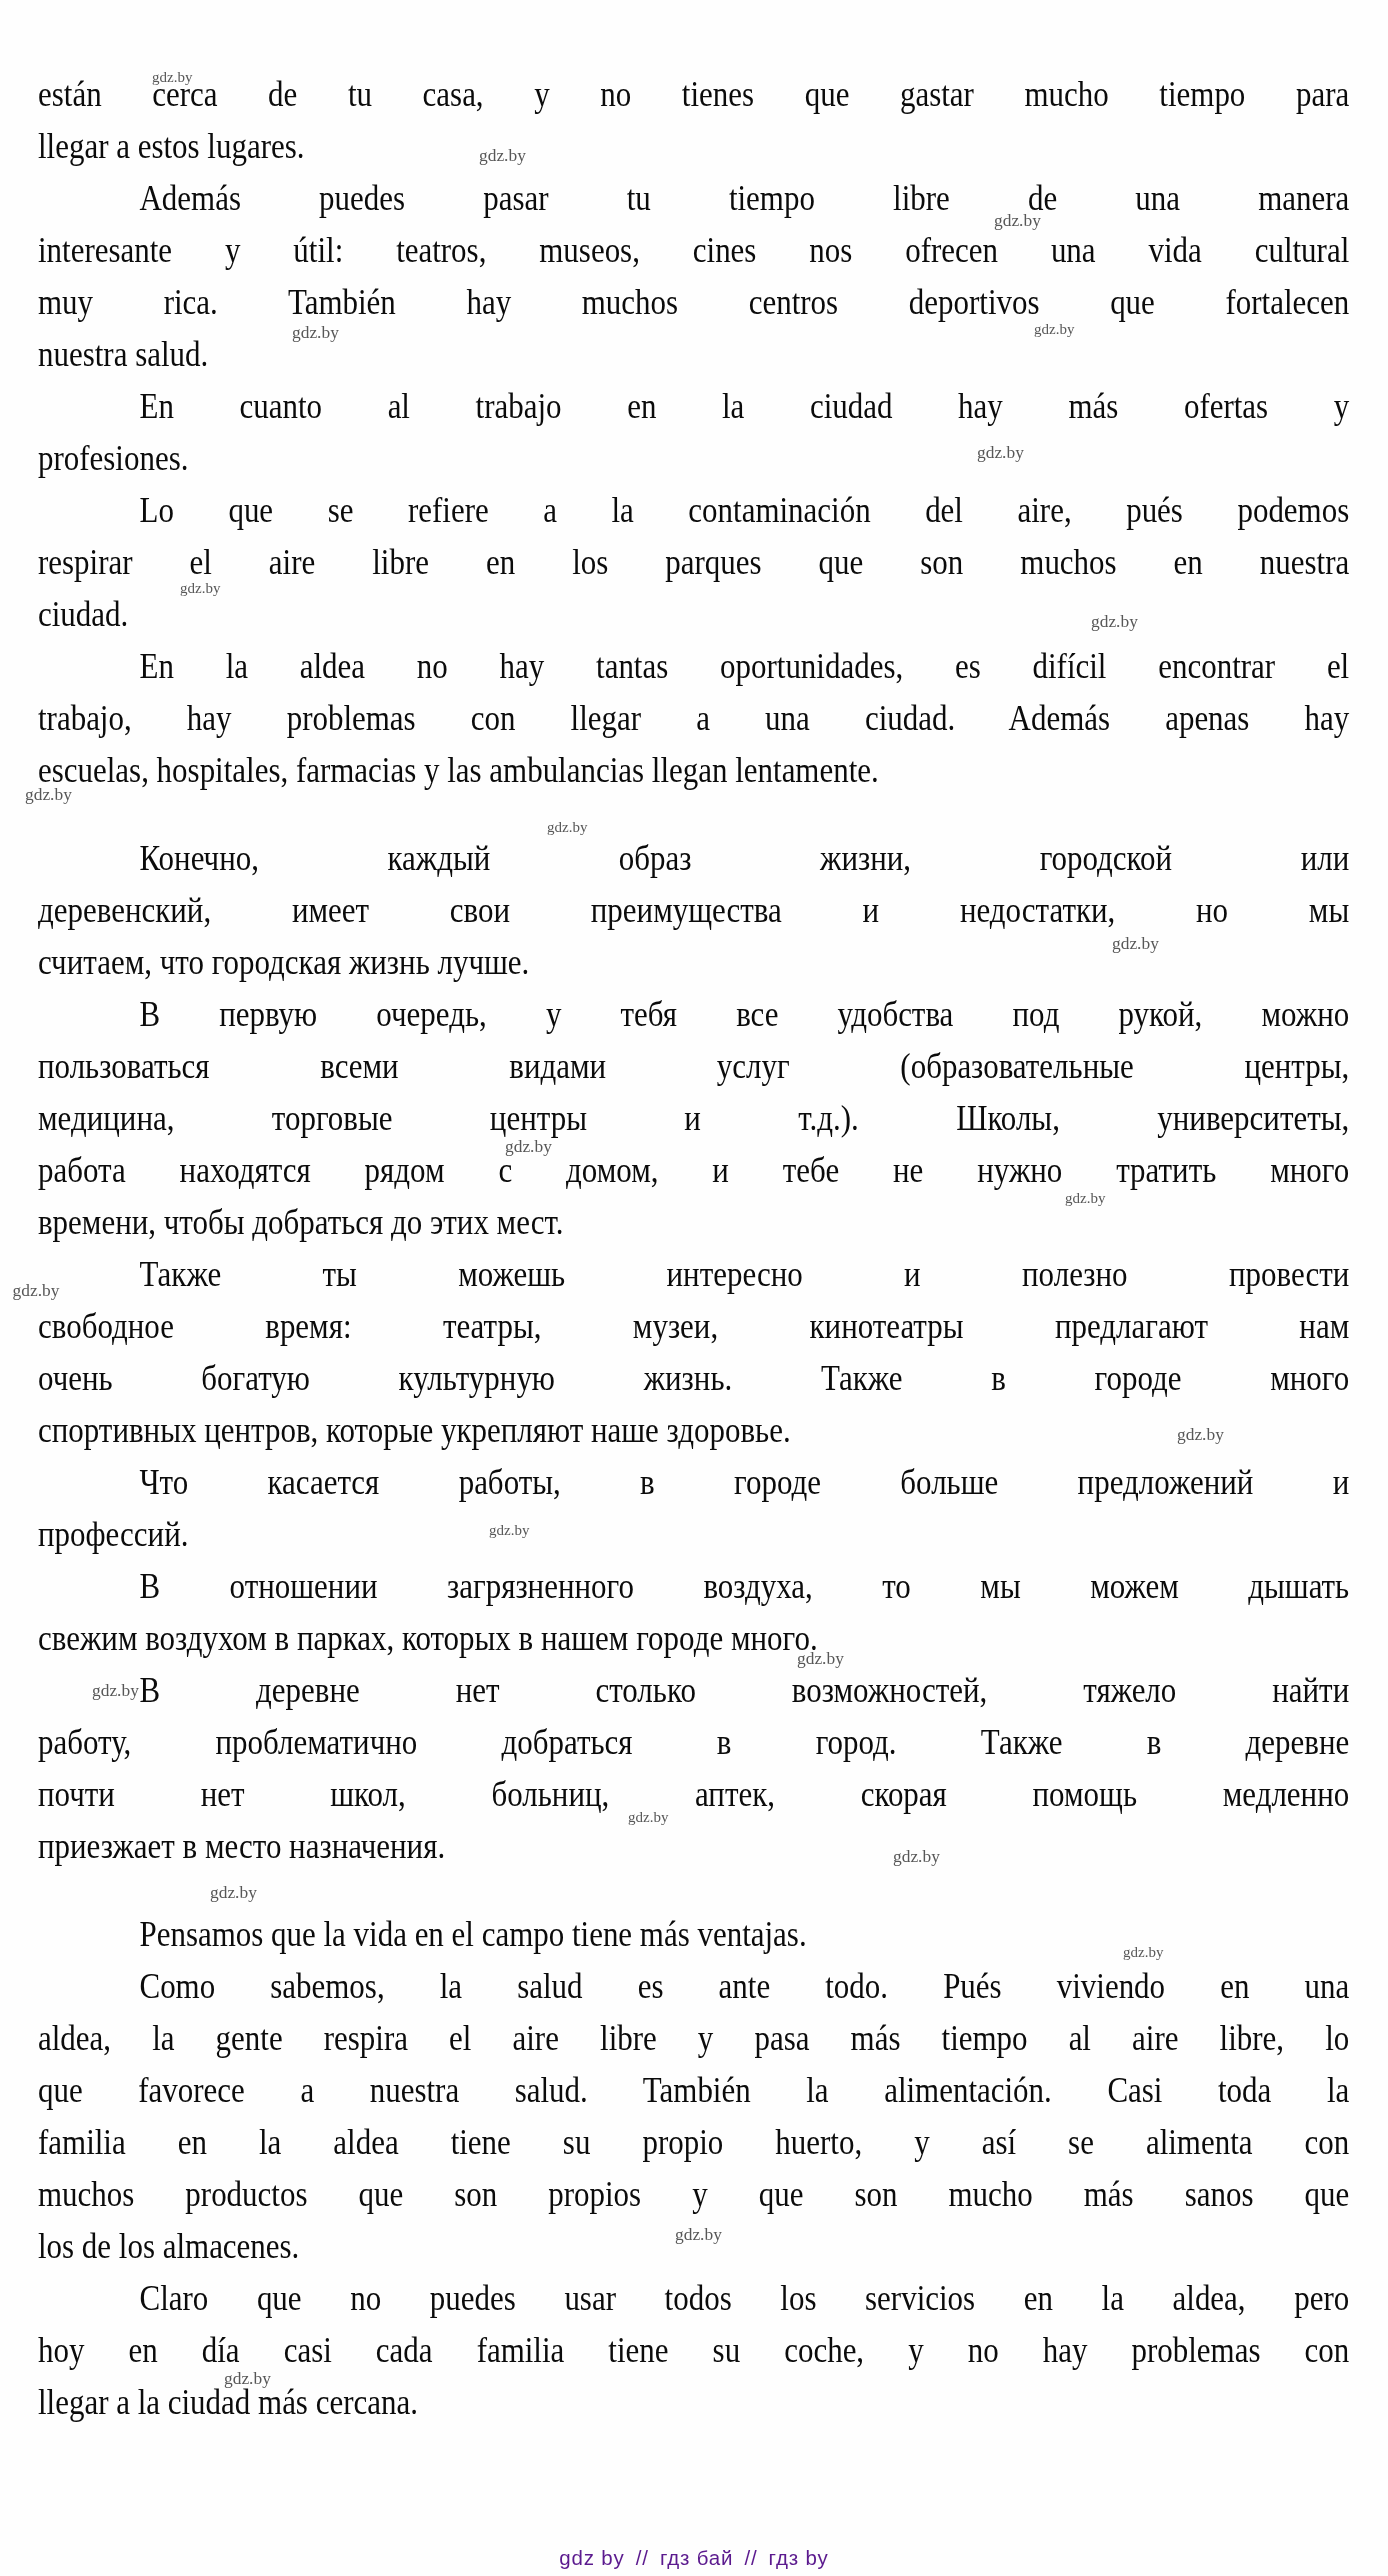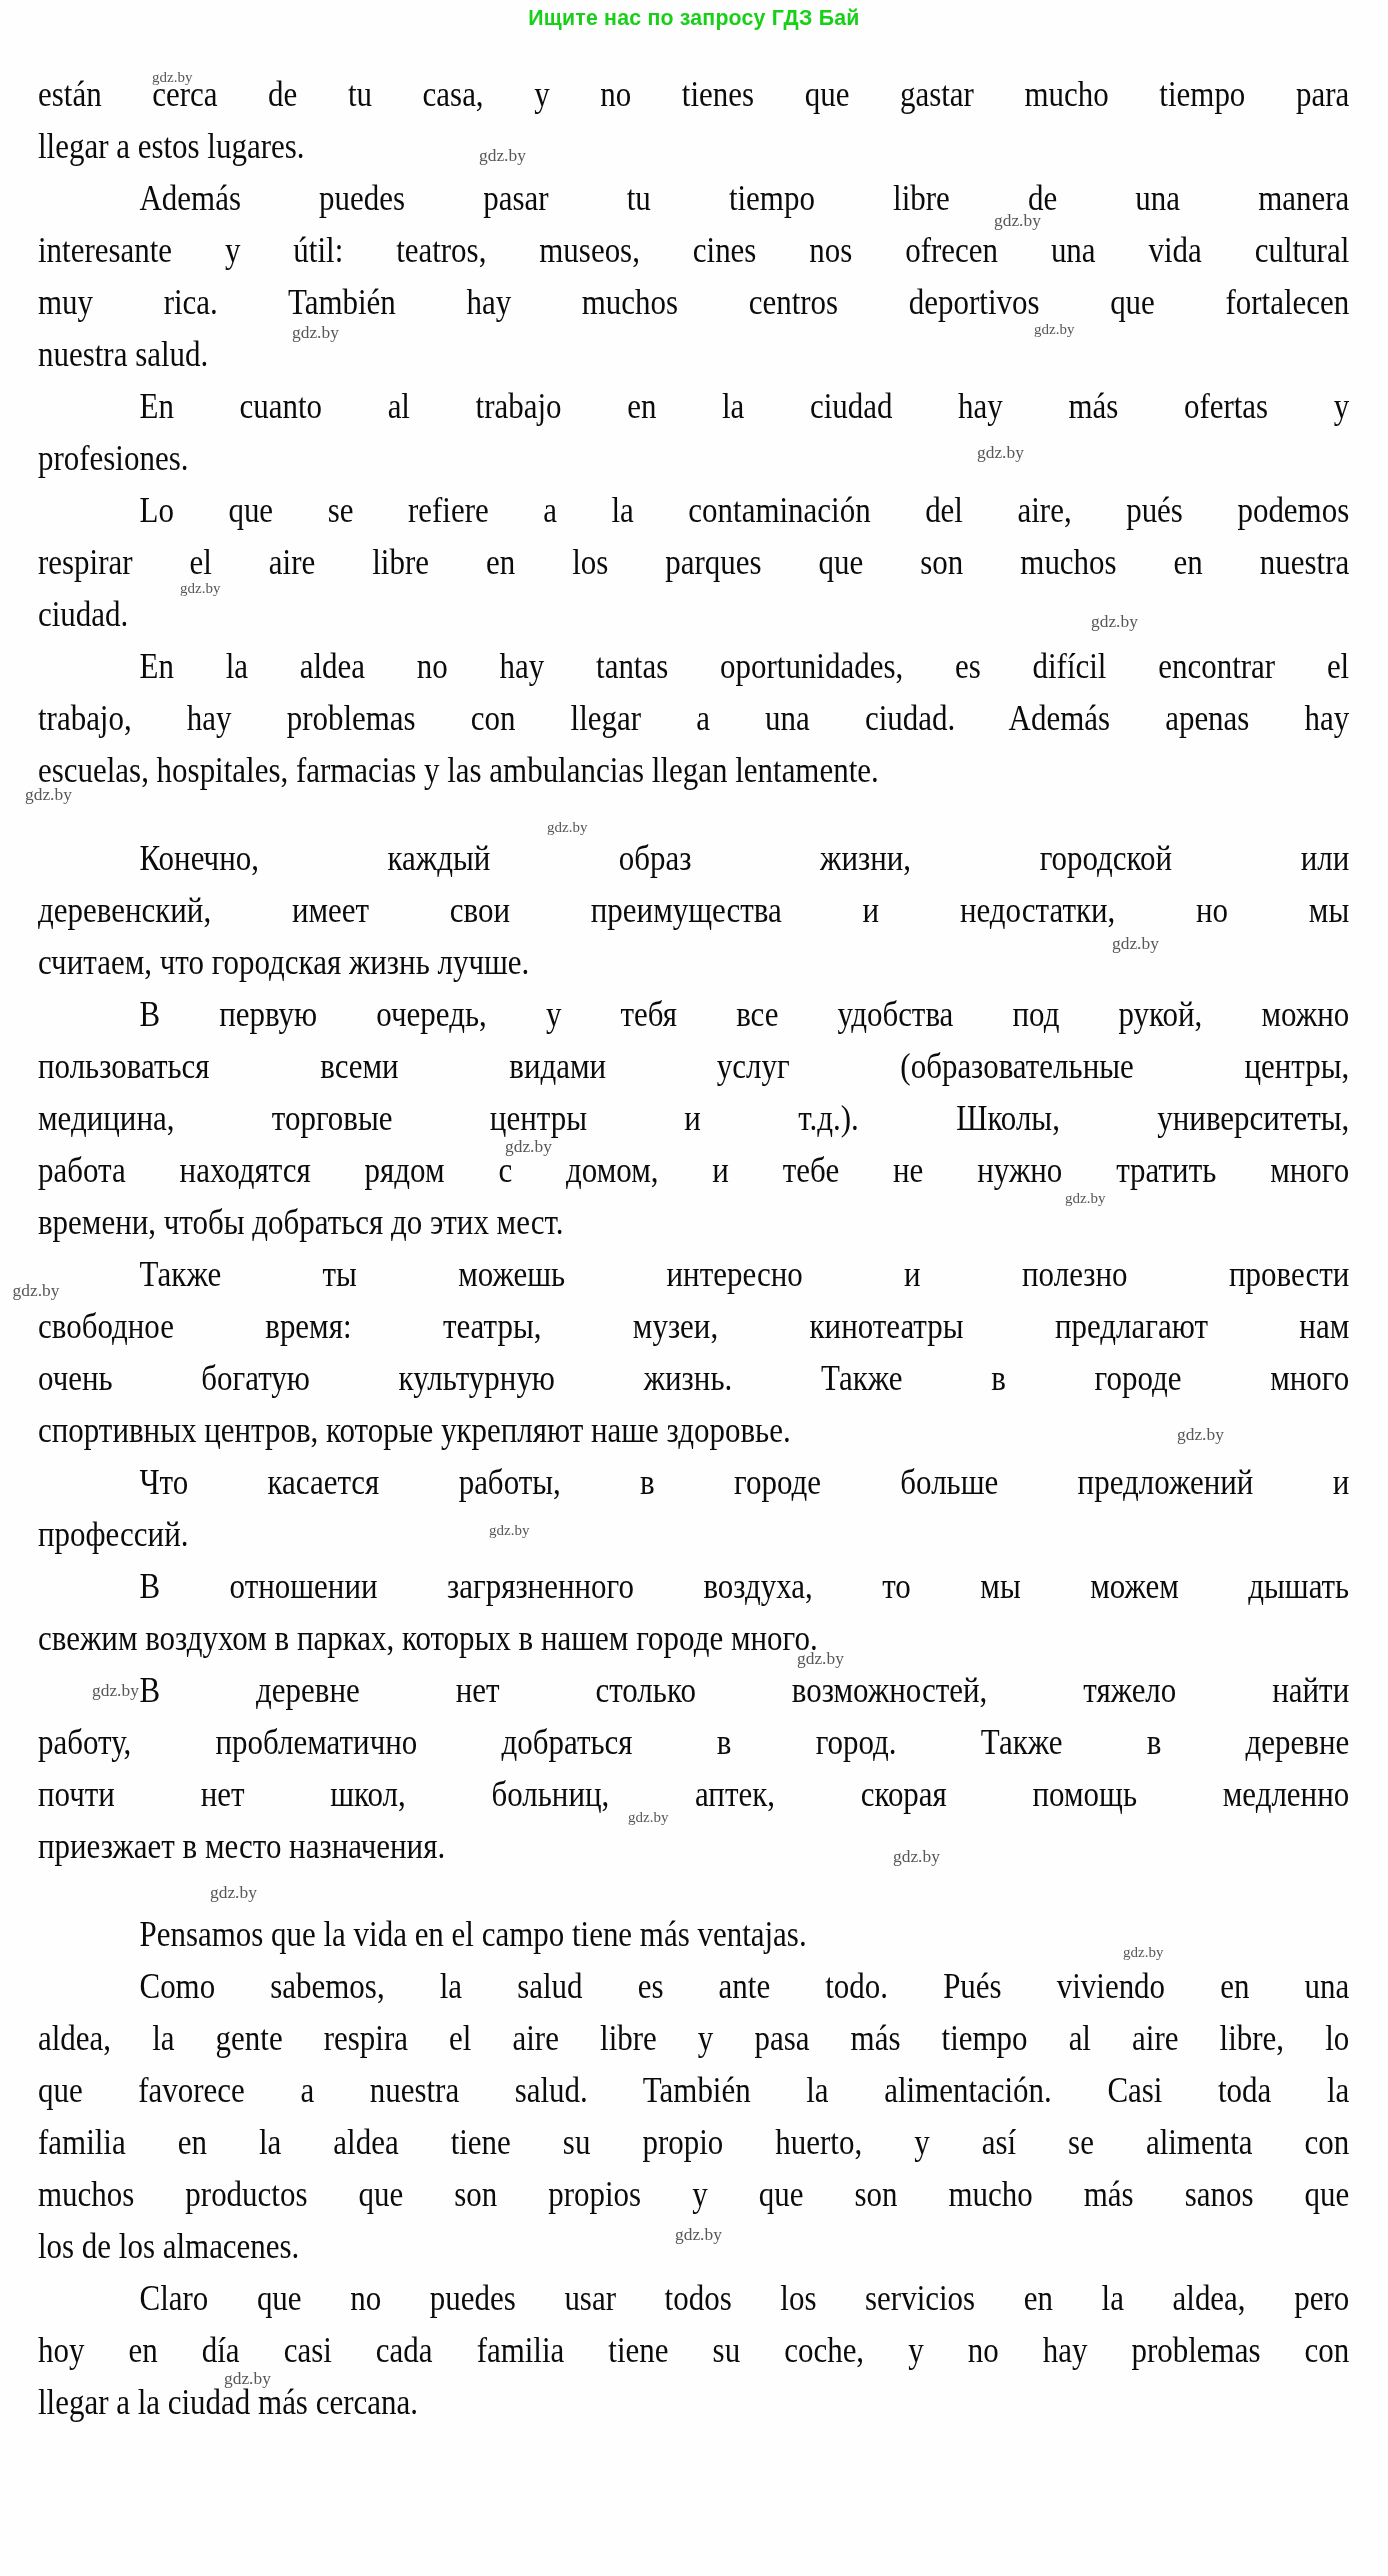--- a/index.html
+++ b/index.html
@@ -91,21 +91,20 @@
     letter-spacing: 0.8px;
     white-space: nowrap;
   }
   #footer .sep { color: #5b1a8e; padding: 0 4.7px; }
 </style>
 </head>
 <body>
 
 <div id="page">
 
-  <div id="promo-header">Ищите нас по запросу ГДЗ Бай</div>
 
   <div id="body-text">
     <div class="block" id="spanish-1">
         <p class="para" style="text-align: justify; text-align-last: justify;"><span>están cerca de tu casa, y no tienes que gastar mucho tiempo para</span></p>
         <p class="para" style="text-align: left;"><span>llegar a estos lugares.</span></p>
         <p class="para indent" style="text-align: justify; text-align-last: justify;"><span>Además puedes pasar tu tiempo libre de una manera</span></p>
         <p class="para" style="text-align: justify; text-align-last: justify;"><span>interesante y útil: teatros, museos, cines nos ofrecen una vida cultural</span></p>
         <p class="para" style="text-align: justify; text-align-last: justify;"><span>muy rica. También hay muchos centros deportivos que fortalecen</span></p>
         <p class="para" style="text-align: left;"><span>nuestra salud.</span></p>
         <p class="para indent" style="text-align: justify; text-align-last: justify;"><span>En cuanto al trabajo en la ciudad hay más ofertas y</span></p>
@@ -175,15 +174,22 @@
       <div class="wm" style="left: 797px; top: 1648px; color: rgb(79, 79, 79);">gdz.by</div>
       <div class="wm" style="left: 92px; top: 1680px; color: rgb(79, 79, 79);">gdz.by</div>
       <div class="wm sm" style="left: 628px; top: 1809px; color: rgb(79, 79, 79);">gdz.by</div>
       <div class="wm" style="left: 893px; top: 1846px; color: rgb(79, 79, 79);">gdz.by</div>
       <div class="wm" style="left: 210px; top: 1882px; color: rgb(79, 79, 79);">gdz.by</div>
       <div class="wm sm" style="left: 1123px; top: 1944px; color: rgb(79, 79, 79);">gdz.by</div>
       <div class="wm" style="left: 675px; top: 2224px; color: rgb(79, 79, 79);">gdz.by</div>
       <div class="wm" style="left: 224px; top: 2368px; color: rgb(79, 79, 79);">gdz.by</div>
     </div>
 
+  <div id="footer">
+    <span>gdz by</span>
+    <span class="sep">//</span>
+    <span>гдз бай</span>
+    <span class="sep">//</span>
+    <span>гдз by</span>
+  </div>
 
 </div>
 
 
 </body></html>

